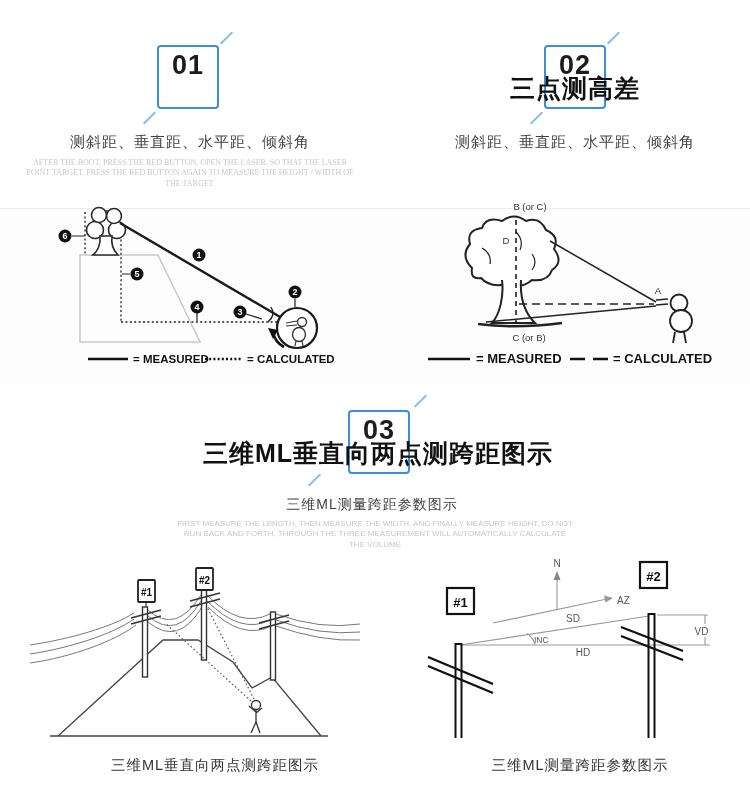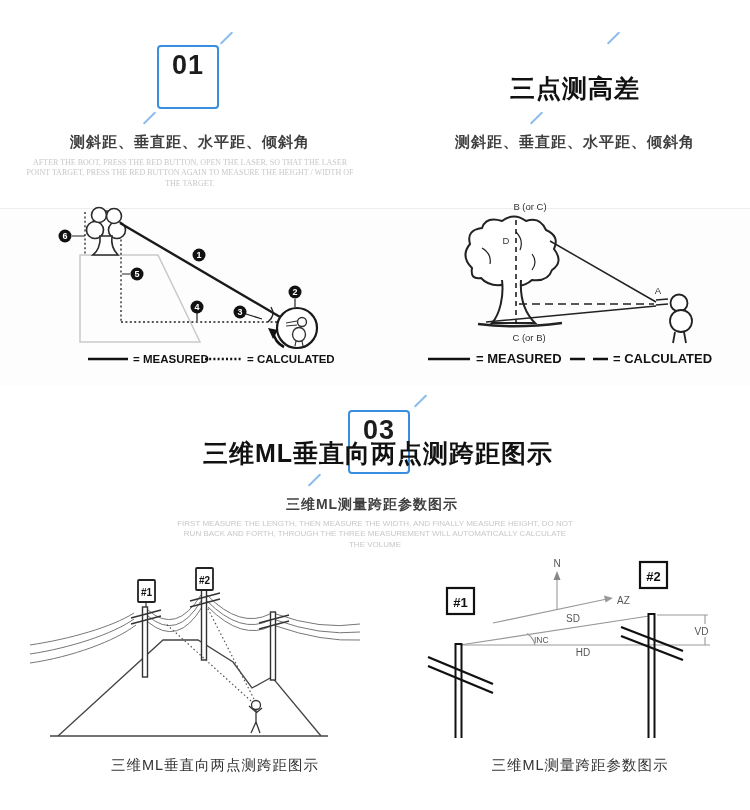--- a/index.html
+++ b/index.html
@@ -10,21 +10,21 @@
   .num-box{position:absolute;width:62px;height:64px;box-sizing:border-box;
         border:2px solid var(--accent,#3a8ee0);border-radius:4px;background:#fff;
         text-align:center;}
   .num-box .num{font-size:27px;font-weight:bold;color:#1c1c1c;letter-spacing:1px;
         display:block;margin-top:3px;}
   .slash{position:absolute;width:17px;height:2px;background:#8cbcec;border-radius:1px;
         transform:rotate(-45deg);}
   .big-title{position:absolute;transform:translateX(-50%);font-size:25px;font-weight:bold;
         color:#111;white-space:nowrap;letter-spacing:1px;z-index:2;}
   .subtitle{position:absolute;transform:translateX(-50%);font-size:15px;color:#3f3f3f;
-        letter-spacing:1px;white-space:nowrap;font-weight:bold;}
+        letter-spacing:1px;white-space:nowrap;}
   .desc{position:absolute;transform:translateX(-50%);font-size:8px;line-height:1.3;
         color:#c8c8c8;text-align:center;}
   .caption{position:absolute;transform:translateX(-50%);font-size:14.5px;color:#333;
         letter-spacing:1px;white-space:nowrap;}
   svg{position:absolute;overflow:visible;}
   svg text{font-family:"Liberation Sans","DejaVu Sans",sans-serif;}
 </style>
 </head>
 <body>
 
@@ -33,20 +33,23 @@
   <div class="diagram-strip"></div>
 
   <div class="num-box" style="left:157px;top:45px;">
     <span class="num">01</span>
   </div>
   <div class="slash" style="left:218px;top:37px;"></div>
   <div class="slash" style="left:141px;top:117px;"></div>
   <div class="subtitle" style="left:190px;top:133px;">测斜距、垂直距、水平距、倾斜角</div>
   <div class="desc" style="left:190px;top:158px;width:330px;font-family:Liberation Serif, serif;">AFTER THE BOOT, PRESS THE RED BUTTON, OPEN THE LASER, SO THAT THE LASER POINT TARGET, PRESS THE RED BUTTON AGAIN TO MEASURE THE HEIGHT / WIDTH OF THE TARGET.</div>
 
+  <div class="num-box" style="left:544px;top:45px;">
+    <span class="num">02</span>
+  </div>
   <div class="slash" style="left:605px;top:37px;"></div>
   <div class="slash" style="left:528px;top:117px;"></div>
   <div class="big-title" style="left:575px;top:72px;">三点测高差</div>
   <div class="subtitle" style="left:575px;top:133px;">测斜距、垂直距、水平距、倾斜角</div>
 
   <svg style="left:40px;top:203px;" width="330" height="178" viewBox="0 0 330 178">
 
     <polygon points="40,52 118,52 160,139 40,139" fill="none" stroke="#c9c9c9" stroke-width="1.5"></polygon>
 
     <path d="M45,9 V52" stroke="#222" stroke-width="1.3" stroke-dasharray="2,2.4" fill="none"></path>

